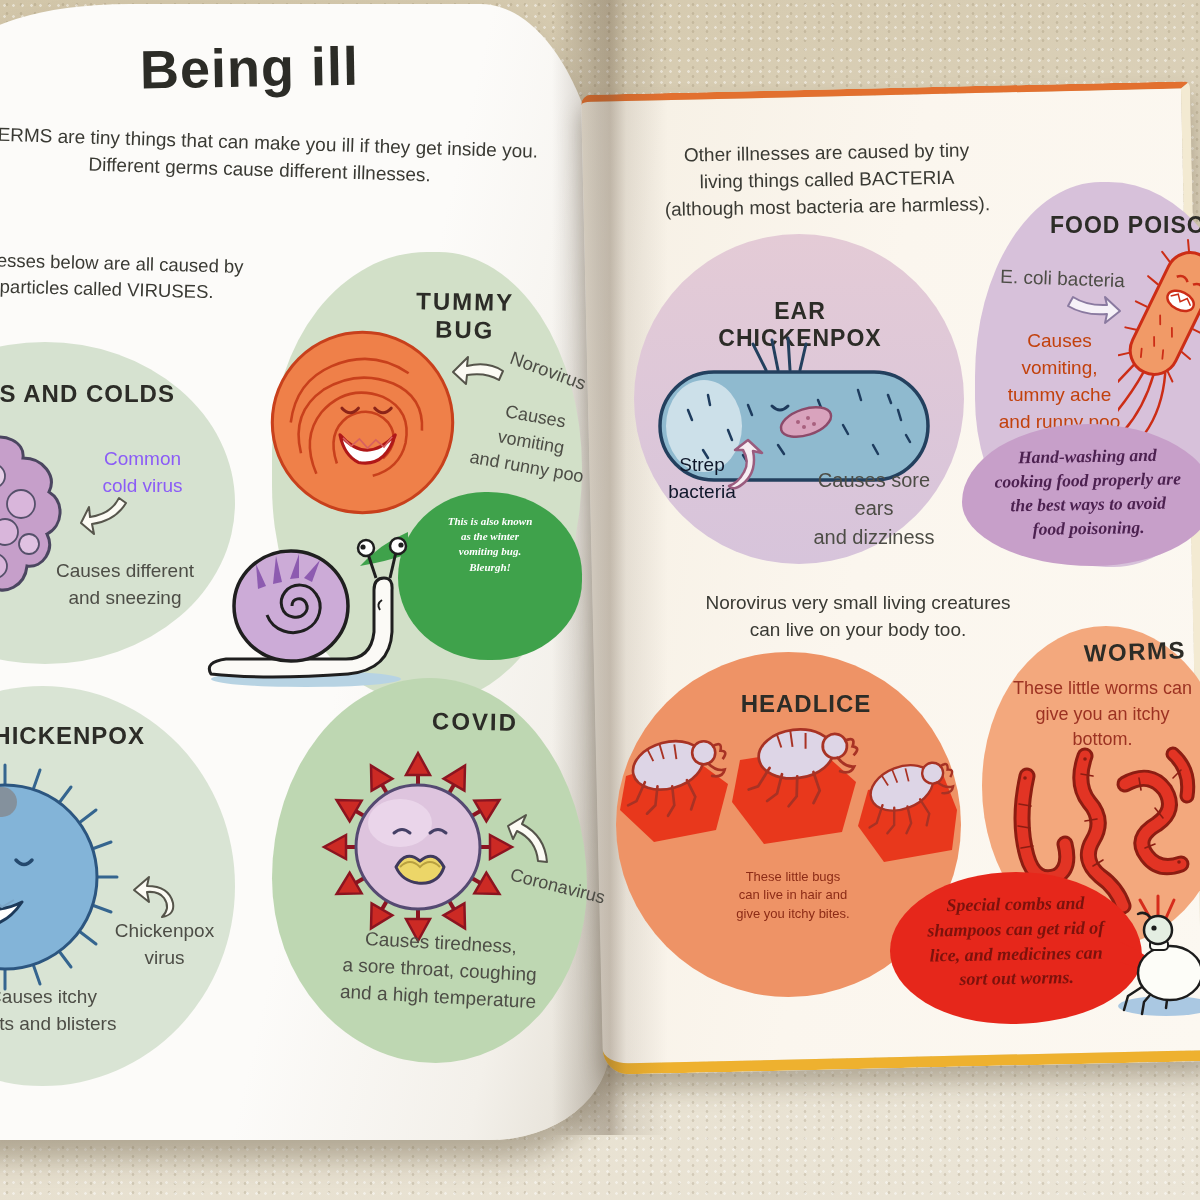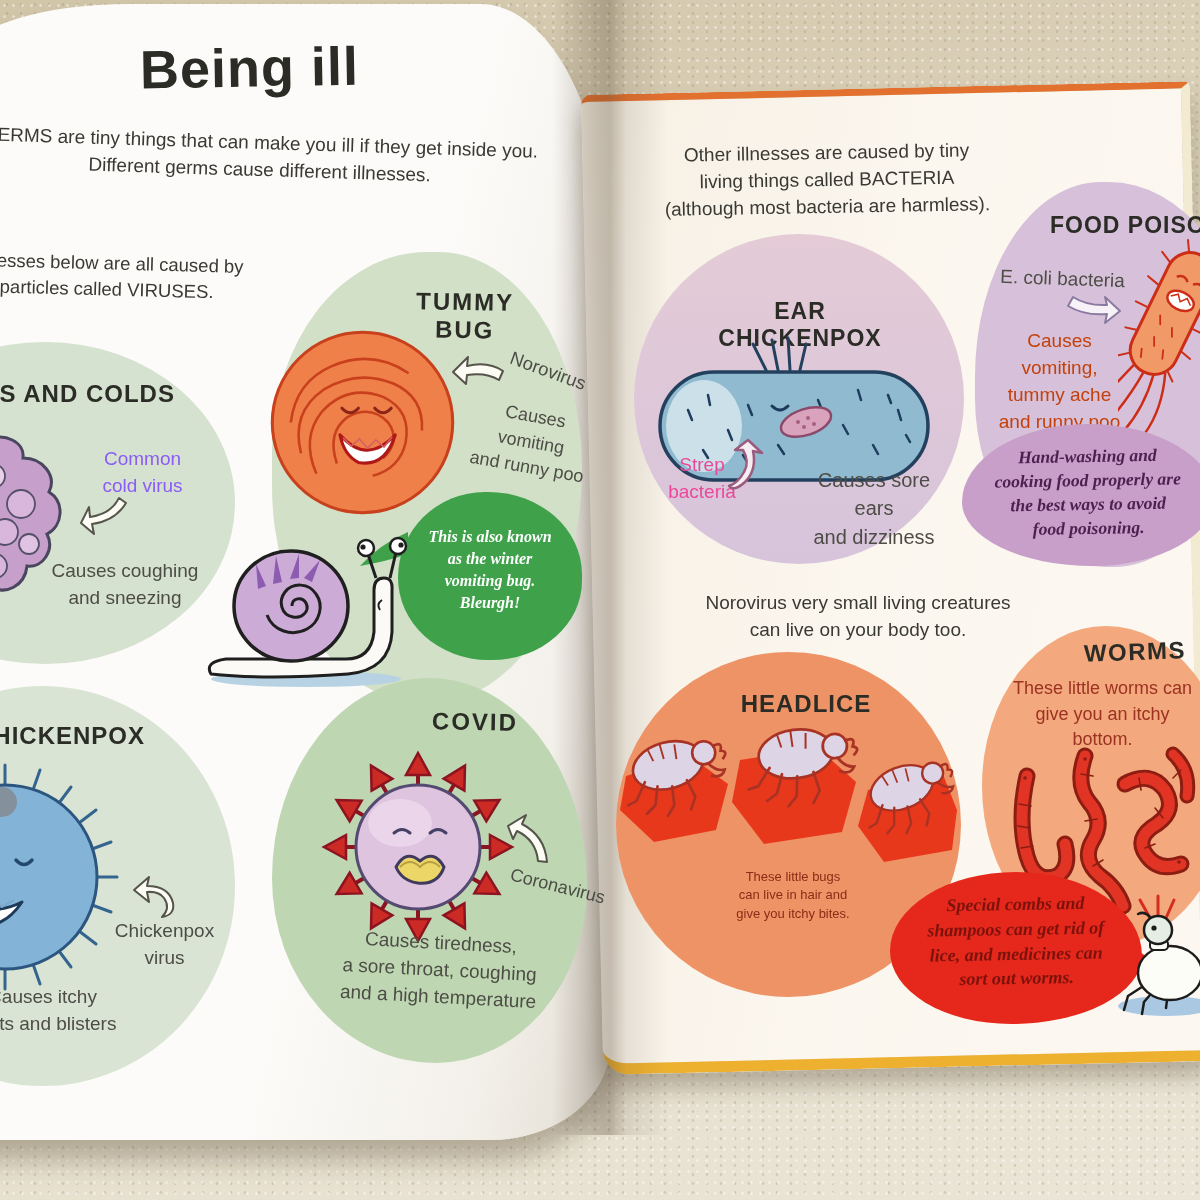--- a/index.html
+++ b/index.html
@@ -60,21 +60,21 @@
   <path d="M20,86 Q27,93 34,86" fill="none" stroke="#3c3850" stroke-width="2.5" stroke-linecap="round"></path>
 </svg>
 
 <div class="abs txt" style="left:80px;top:446px;width:125px;font-size:19px;color:#8b5cf6;">Common
 cold virus</div>
 
 <svg class="abs" style="left:77px;top:493px;" width="56" height="42" viewBox="0 0 56 42">
   <path d="M4,30 L17,41 L15,31 Q38,28 49,10 L42,5 Q34,21 13,24 L12,14 Z" fill="#fcfbf4" stroke="#57564c" stroke-width="2" stroke-linejoin="round"></path>
 </svg>
 
-<div class="abs txt" style="left:10px;top:558px;width:230px;font-size:19px;color:#4d4d46;">Causes coughing
+<div class="abs txt" style="left:10px;top:558px;width:230px;font-size:19px;color:#4d4d46;">Causes different
 and sneezing</div>
 
 <div class="abs" style="left:272px;top:252px;width:310px;height:450px;background:#d2e0c8;
             border-radius:52% 48% 50% 50% / 46% 50% 54% 50%;"></div>
 <div class="abs hdr" style="left:390px;top:288px;width:150px;font-size:24px;letter-spacing:2px;transform:rotate(1deg);">TUMMY BUG</div>
 
 <svg class="abs" style="left:260px;top:320px;" width="205" height="205" viewBox="0 0 200 200">
   <circle cx="100" cy="100" r="88" fill="#ef8049" stroke="#c8401c" stroke-width="3"></circle>
   <path d="M30,100 Q35,60 70,45 Q110,28 145,52" fill="none" stroke="#c8401c" stroke-width="2.5"></path>
   <path d="M40,130 Q30,90 62,68 Q95,48 130,62 Q160,75 158,108" fill="none" stroke="#c8401c" stroke-width="2.5"></path>
@@ -91,21 +91,21 @@
 </svg>
 <div class="abs txt" style="left:498px;top:358px;width:100px;font-size:18.5px;color:#4d4d46;transform:rotate(20deg);">Norovirus</div>
 <div class="abs txt" style="left:466px;top:404px;width:130px;font-size:18px;color:#4d4d46;transform:rotate(10deg);">Causes vomiting
 and runny poo</div>
 
 <div class="abs" style="left:398px;top:492px;width:184px;height:168px;background:#3fa24b;
             border-radius:48% 52% 50% 50% / 52% 50% 48% 50%;"></div>
 <svg class="abs" style="left:358px;top:528px;" width="52" height="42" viewBox="0 0 52 42">
   <path d="M50,4 Q22,16 2,38 Q30,33 50,26 Z" fill="#3fa24b"></path>
 </svg>
-<div class="abs script" style="left:404px;top:526px;width:172px;font-size:16px;color:#ffffff;font-family:Liberation Serif, serif;">This is also known
+<div class="abs script" style="left:404px;top:514px;width:172px;font-size:11px;color:#ffffff;font-family:Liberation Serif, serif;">This is also known
 as the winter
 vomiting bug.
 Bleurgh!</div>
 
 <svg class="abs" style="left:196px;top:532px;" width="220" height="158" viewBox="0 0 220 158">
   <ellipse cx="110" cy="147" rx="95" ry="8" fill="#b7d3e3"></ellipse>
   <path d="M15,142 Q8,130 30,127 L150,127 Q175,127 178,100 L178,58 Q178,46 188,46 Q197,46 196,58 L196,100 Q194,138 152,142 Q70,148 15,142 Z" fill="#fbfaf6" stroke="#1f1f1f" stroke-width="3" stroke-linejoin="round"></path>
   <line x1="180" y1="46" x2="172" y2="22" stroke="#1f1f1f" stroke-width="3"></line>
   <line x1="194" y1="46" x2="200" y2="20" stroke="#1f1f1f" stroke-width="3"></line>
   <circle cx="170" cy="16" r="8" fill="#ffffff" stroke="#1f1f1f" stroke-width="2.5"></circle>
@@ -273,21 +273,21 @@
       <line x1="240" y1="65" x2="243" y2="73"></line>
   </g>
   <path d="M124,76 Q132,84 140,76" fill="none" stroke="#1d3a5c" stroke-width="3" stroke-linecap="round"></path>
   <ellipse cx="158" cy="92" rx="26" ry="13" fill="#d9a3bd" stroke="#8c4a6a" stroke-width="2.5" transform="rotate(-18 158 92)"></ellipse>
   <circle cx="150" cy="92" r="2" fill="#a8607e"></circle>
     <circle cx="160" cy="88" r="2" fill="#a8607e"></circle>
   <circle cx="166" cy="94" r="2" fill="#a8607e"></circle>
     <circle cx="156" cy="97" r="2" fill="#a8607e"></circle>
 </svg>
 
-<div class="abs txt" style="left:652px;top:452px;width:100px;font-size:19px;color:#ec4899;">Strep
+<div class="abs txt" style="left:652px;top:452px;width:100px;font-size:19px;color:#0f172a;">Strep
 bacteria</div>
 <svg class="abs" style="left:726px;top:436px;" width="48" height="58" viewBox="0 0 48 58">
   <path d="M22,4 L36,17 L27,15 Q31,34 19,46 Q8,56 3,50 Q12,47 18,36 Q24,26 17,14 L9,14 Z" fill="#f6edf2" stroke="#9a5c7e" stroke-width="2.5" stroke-linejoin="round"></path>
 </svg>
 <div class="abs txt" style="left:799px;top:466px;width:150px;font-size:20px;color:#4d4d46;">Causes sore ears
 and dizziness</div>
 
 <div class="abs" style="left:975px;top:182px;width:270px;height:385px;background:#d7c1da;
             border-radius:48% 52% 50% 50% / 52% 48% 55% 45%;"></div>
 <div class="abs hdr" style="left:1050px;top:212px;width:250px;font-size:23px;text-align:left;">FOOD POISONING</div>

